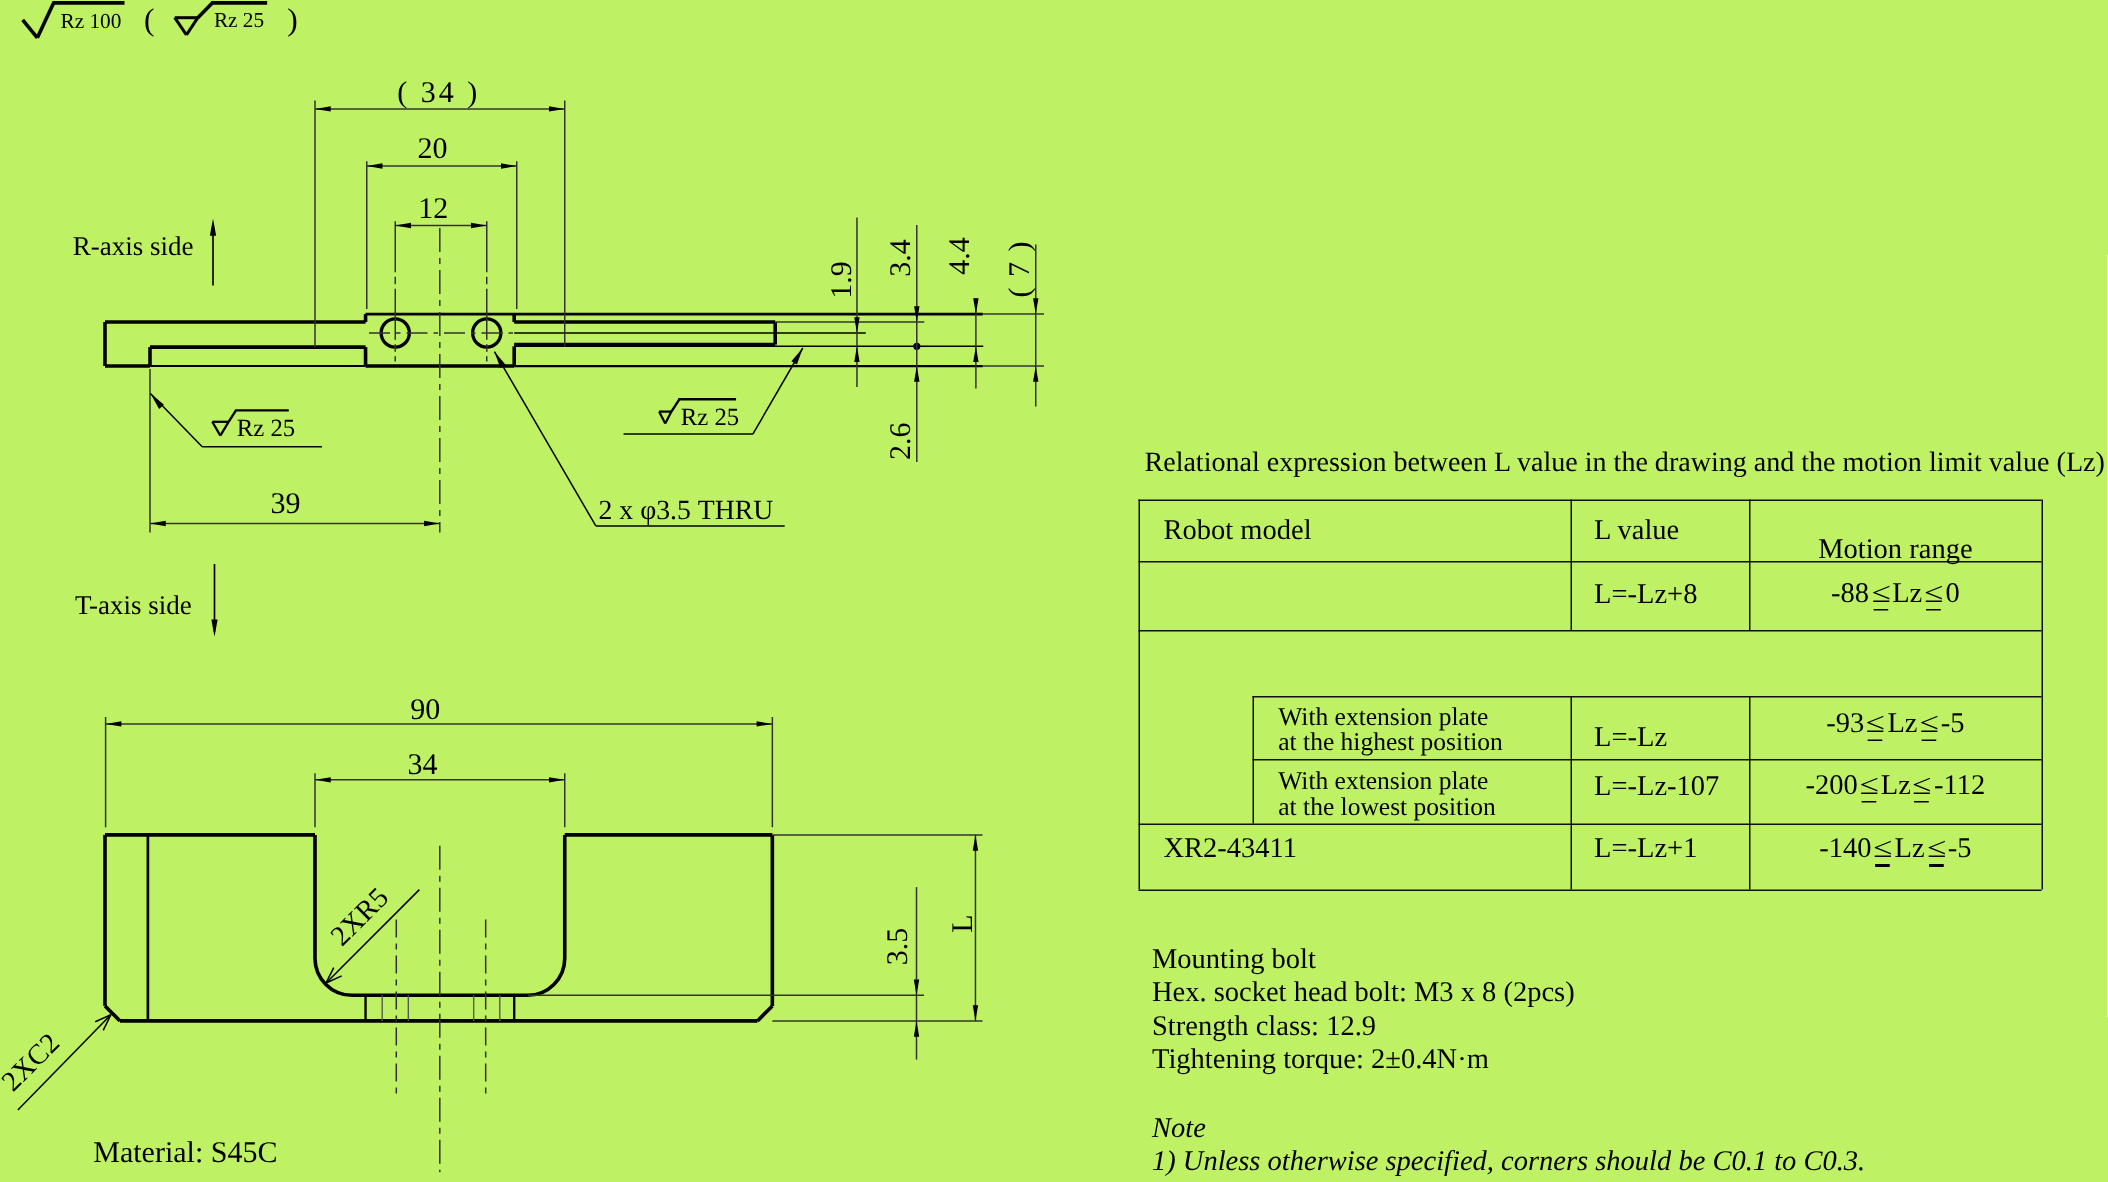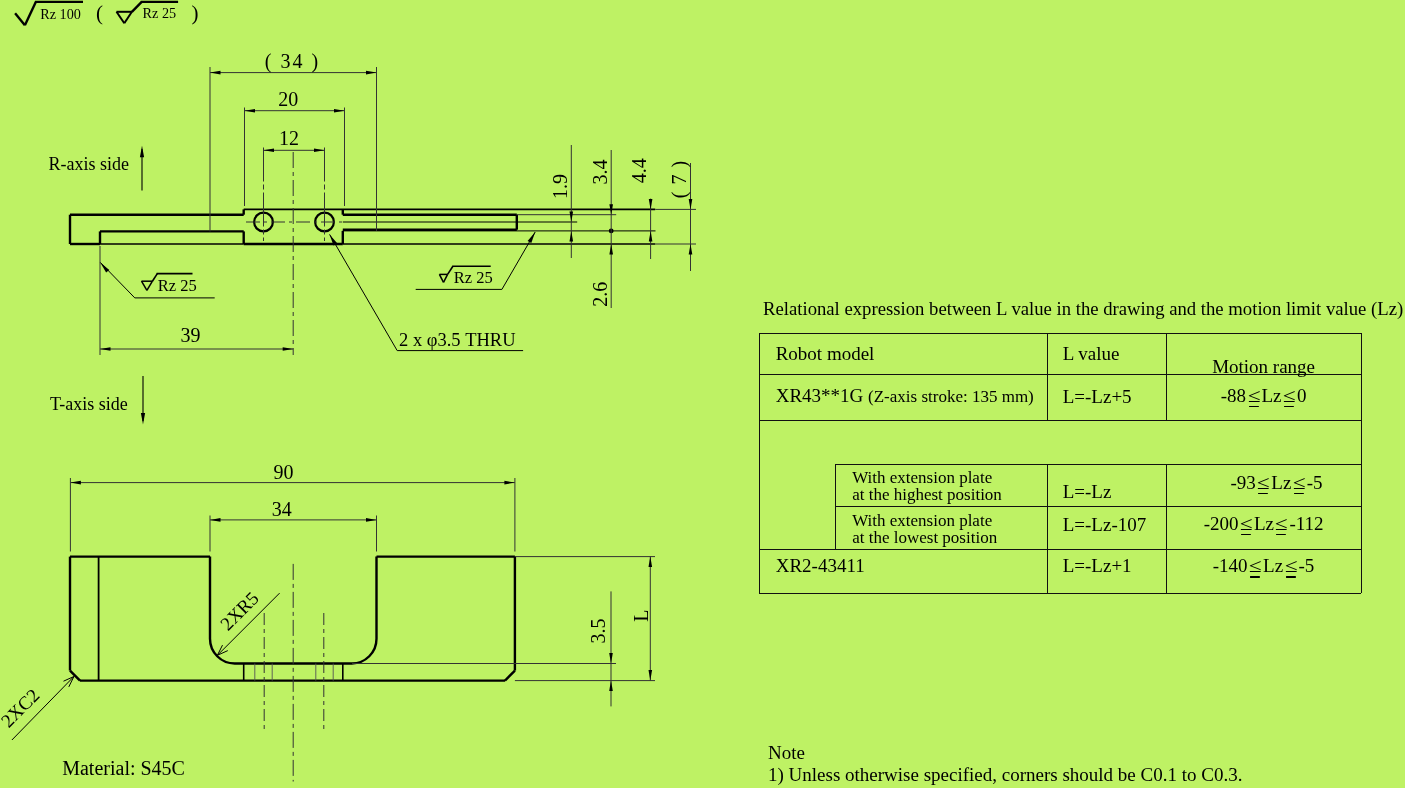--- a/index.html
+++ b/index.html
@@ -249,33 +249,33 @@
 <div class="vl" style="left:287.9px;top:0;height:87px;"></div>
 <div class="vl" style="left:407.4px;top:0;height:87px;"></div>
 <div class="vl" style="left:287.9px;top:131px;height:129.5px;"></div>
 <div class="vl" style="left:407.4px;top:131px;height:129.5px;"></div>
 <div class="vl" style="left:76.3px;top:131px;height:85.6px;"></div>
 
 <div class="t" style="left:17px;top:10px;">Robot model</div>
 <div class="t" style="left:304px;top:10px;">L value</div>
 <div class="t c" style="left:407.4px;top:10px;width:195px;margin-top:13px;">Motion range</div>
 
-<div class="t" style="left:17px;top:52.3px;">XR43**1G <span class="s">(Z-axis stroke: 135 mm)</span></div>
-<div class="t" style="left:304px;top:53.5px;">L=-Lz+5</div>
+<div class="t" style="left:304px;top:53.5px;">L=-Lz+8</div>
 <div class="t c" style="left:407.4px;top:52px;width:195px;">-88<span class="lq">≤<i></i></span>Lz<span class="lq">≤<i></i></span>0</div>
 
 
 <div class="t s2" style="left:93.5px;top:137.8px;">With extension plate<br>at the highest position</div>
 <div class="t" style="left:304px;top:148px;">L=-Lz</div>
-<div class="t c" style="left:407.4px;top:139px;width:195px;padding-left:13px;">-93<span class="lq">≤<i></i></span>Lz<span class="lq">≤<i></i></span>-5</div>
+<div class="t c" style="left:407.4px;top:139px;width:195px;">-93<span class="lq">≤<i></i></span>Lz<span class="lq">≤<i></i></span>-5</div>
 
 <div class="t s2" style="left:93.5px;top:180.4px;">With extension plate<br>at the lowest position</div>
 <div class="t" style="left:304px;top:181.5px;">L=-Lz-107</div>
 <div class="t c" style="left:407.4px;top:180px;width:195px;">-200<span class="lq">≤<i></i></span>Lz<span class="lq">≤<i></i></span>-112</div>
 
 <div class="t" style="left:17px;top:222.5px;">XR2-43411</div>
 <div class="t" style="left:304px;top:222.5px;">L=-Lz+1</div>
 <div class="t c" style="left:407.4px;top:222.5px;width:195px;">-140<span class="lq">≤<i></i></span>Lz<span class="lq">≤<i></i></span>-5</div>
 </div>
 
-
-<div class="t" style="left:768px;top:742px;line-height:22.3px;font-size:19px;">Note<br>1) Unless otherwise specified, corners should be C0.1 to C0.3.</div>
+<div class="t" style="left:768px;top:629px;line-height:22.3px;font-size:19px;">Mounting bolt<br>Hex. socket head bolt: M3 x 8 (2pcs)<br>Strength class: 12.9<br>Tightening torque: 2±0.4N·m</div>
+
+<div class="t" style="left:768px;top:742px;line-height:22.3px;font-size:19px;font-style:italic;">Note<br>1) Unless otherwise specified, corners should be C0.1 to C0.3.</div>
 
 </div>
 </body></html>

